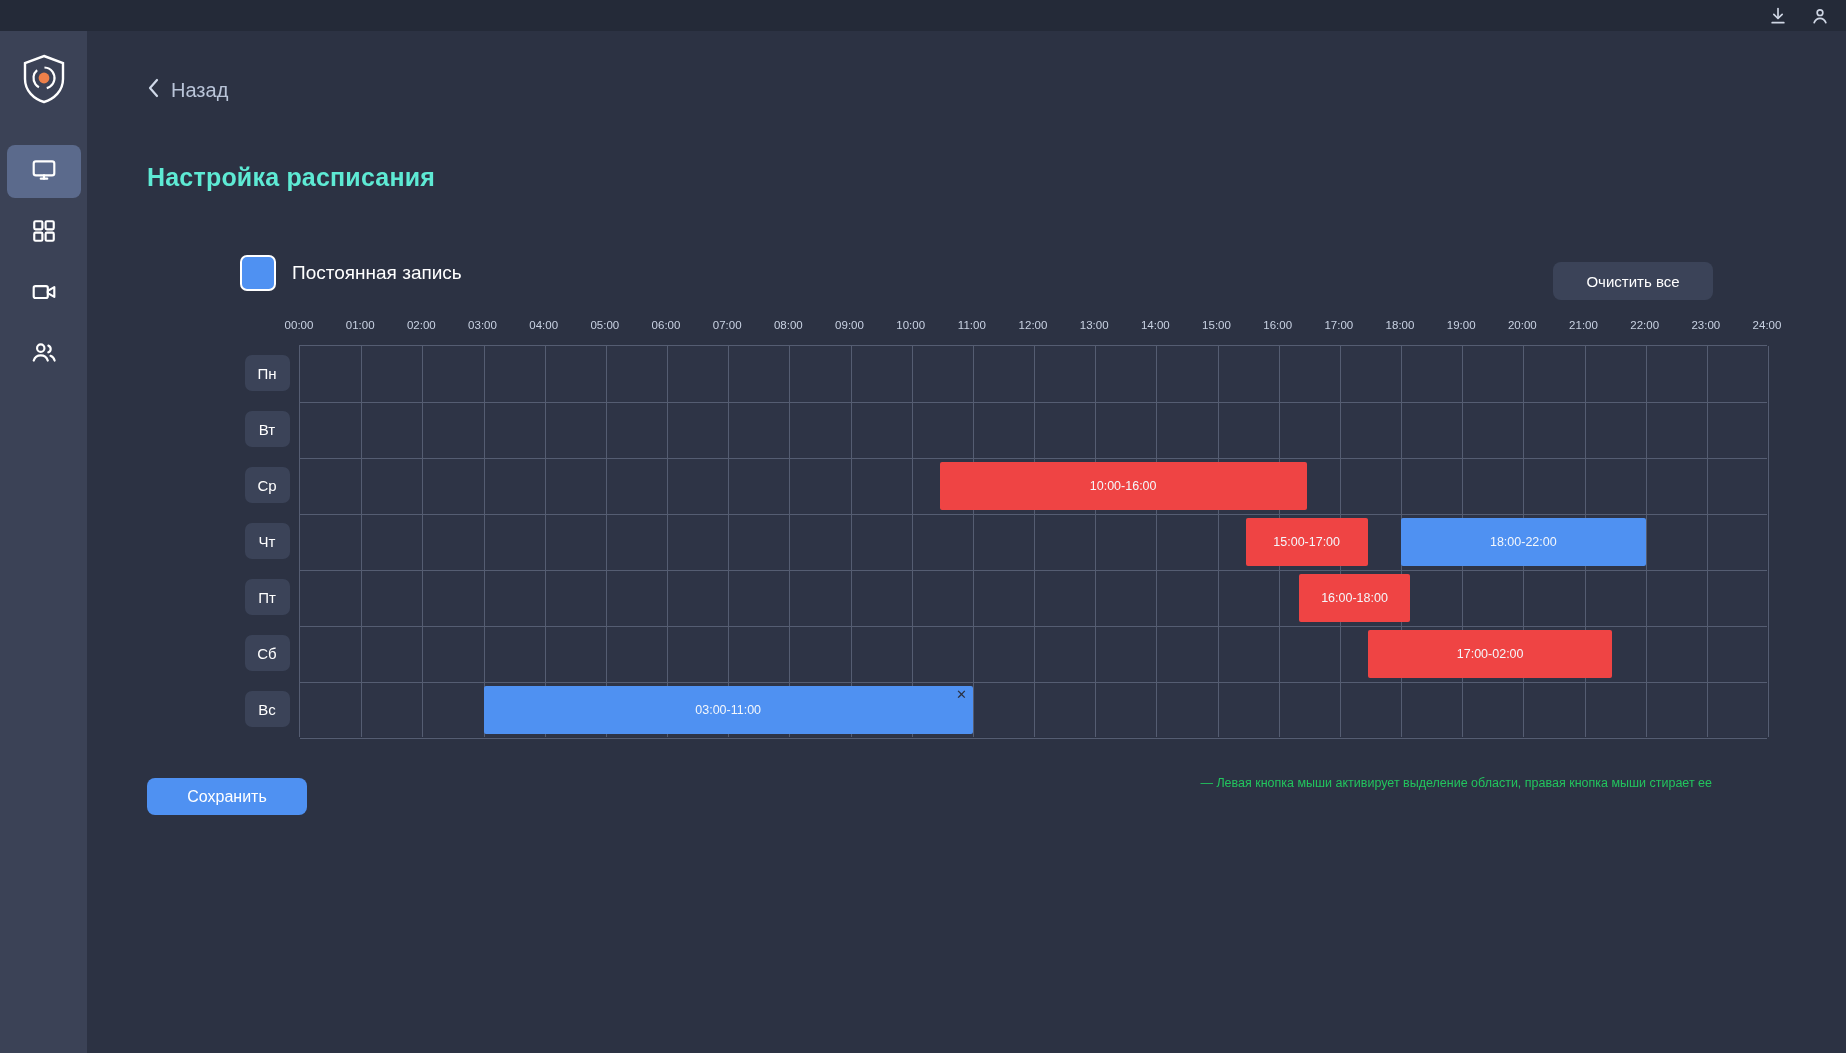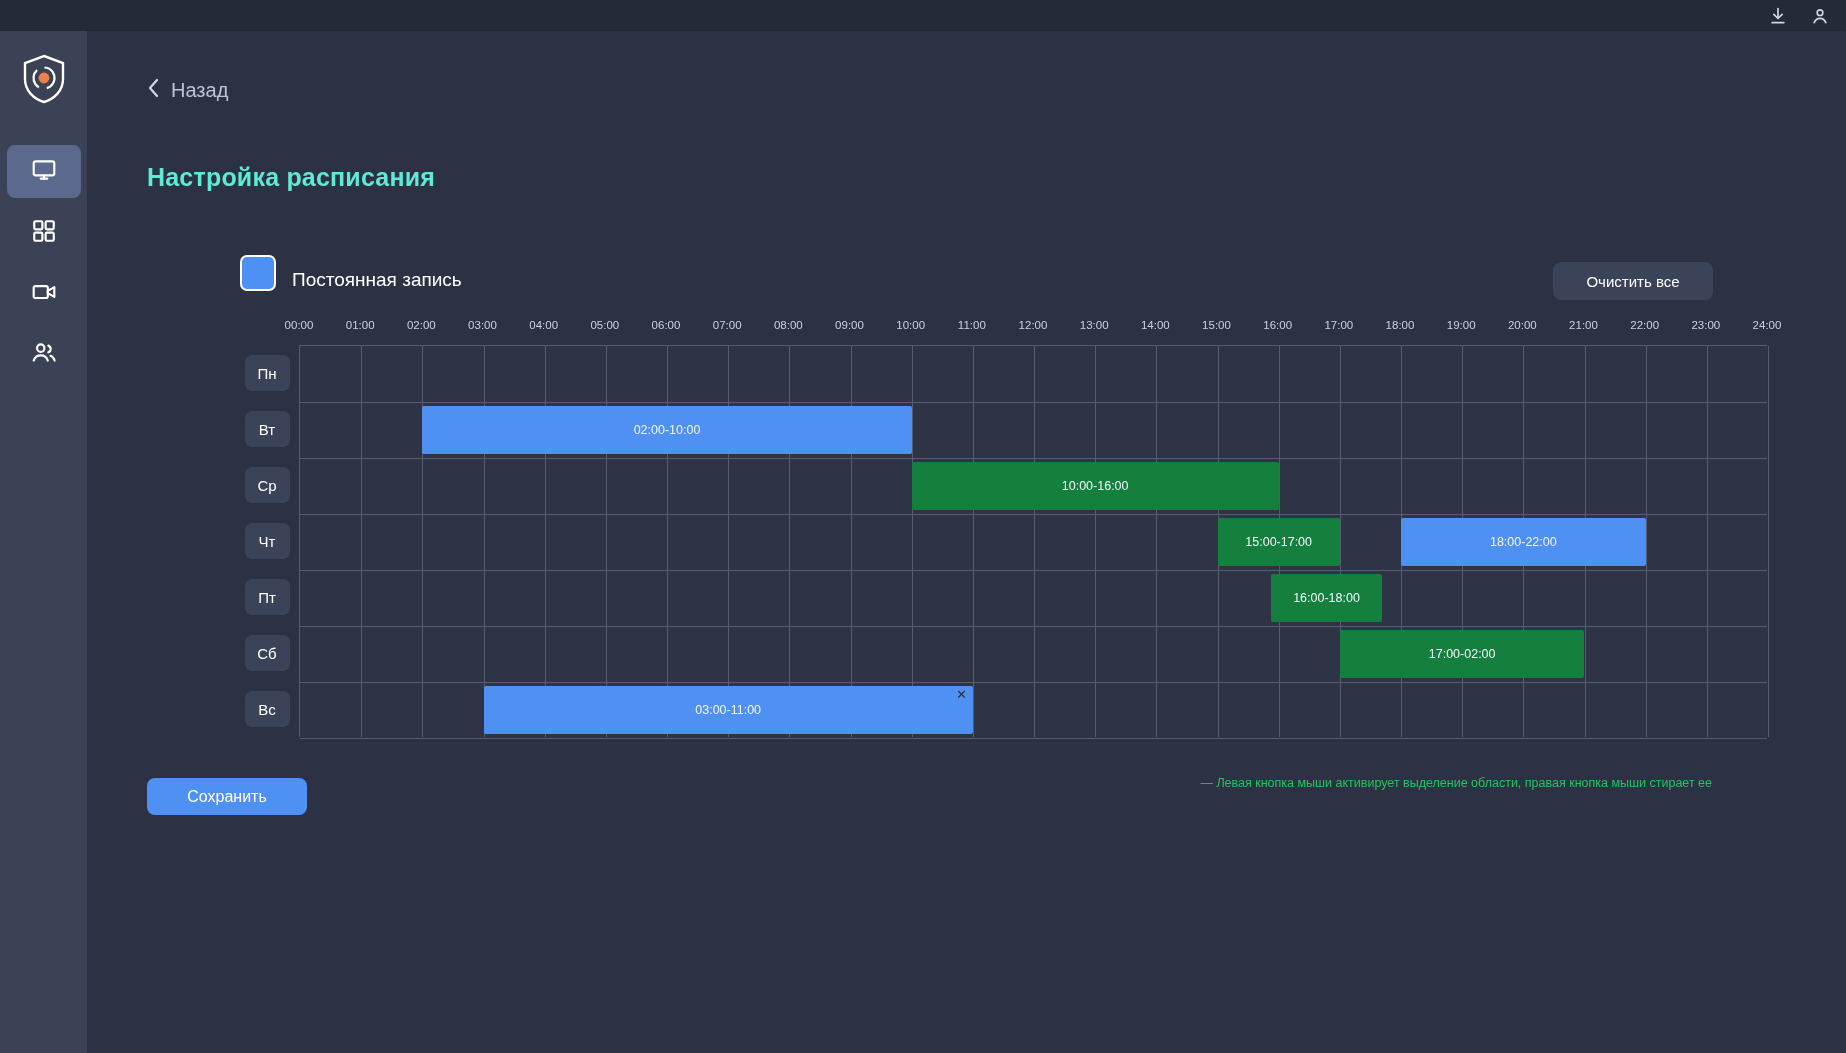--- a/index.html
+++ b/index.html
@@ -46,21 +46,21 @@
   }
   .back-link svg { width: 14px; height: 20px; color: #cfd8e8; }
 
   .page-title {
     position: absolute; left: 60px; top: 132px;
     color: #5eead4; font-size: 25px; font-weight: bold; letter-spacing: .2px;
   }
 
   
   .legend { position: absolute; left: 153px; top: 224px; display: flex; align-items: center; gap: 42px; }
-  .legend-item { display: flex; align-items: flex-end; gap: 16px; }
+  .legend-item { display: flex; align-items: center; gap: 16px; }
   .swatch { width: 36px; height: 36px; border-radius: 7px; }
   .swatch.blue { background: #4f91f2; border: 2px solid #ffffff; }
   .swatch.orange { background: #ed804a; }
   .legend-label { color: #ffffff; font-size: 19px; }
 
   .clear-btn {
     position: absolute; right: 133px; top: 231px;
     width: 160px; height: 38px; border-radius: 8px;
     background: #3b4358; color: #ffffff; font-size: 15px;
     border: none; cursor: pointer; font-family: inherit;
@@ -91,21 +91,21 @@
   }
   .vline { position: absolute; top: 0; bottom: 0; width: 1px; background: #555d72; }
   .hline { position: absolute; left: 0; right: 0; height: 1px; background: #555d72; }
 
   .block {
     position: absolute; height: 48px; border-radius: 2px;
     display: flex; align-items: center; justify-content: center;
     color: #f4f7fb; font-size: 12.5px; cursor: pointer;
   }
   .block.blue { background: #4f91f2; }
-  .block.orange { background: #15803d; }
+  .block.orange { background: #ef4444; margin-left: 28px; }
   .block .close {
     position: absolute; top: 2px; right: 6px;
     color: #2b3142; font-size: 13px; line-height: 1; cursor: pointer;
   }
 
   
   .save-btn {
     position: absolute; left: 60px; top: 747px;
     width: 160px; height: 37px; border-radius: 8px;
     background: #4f91f2; color: #ffffff; font-size: 16px;
@@ -286,23 +286,20 @@
             <div class="vline" style="left: 1345.67px;"></div>
             <div class="vline" style="left: 1406.83px;"></div>
             <div class="vline" style="left: 1468px;"></div>
             <div class="hline" style="top: 56px;"></div>
             <div class="hline" style="top: 112px;"></div>
             <div class="hline" style="top: 168px;"></div>
             <div class="hline" style="top: 224px;"></div>
             <div class="hline" style="top: 280px;"></div>
             <div class="hline" style="top: 336px;"></div>
             <div class="hline" style="top: 392px;"></div>
-            <div class="block blue" style="left: 122.333px; width: 489.333px; top: 60px;">
-              <span>02:00-10:00</span>
-            </div>
             <div class="block orange" style="left: 611.667px; width: 367px; top: 116px;">
               <span>10:00-16:00</span>
             </div>
             <div class="block orange" style="left: 917.5px; width: 122.333px; top: 172px;">
               <span>15:00-17:00</span>
             </div>
             <div class="block blue" style="left: 1101px; width: 244.667px; top: 172px;">
               <span>18:00-22:00</span>
             </div>
             <div class="block orange" style="left: 971px; width: 111px; top: 228px; align-items: center;">

